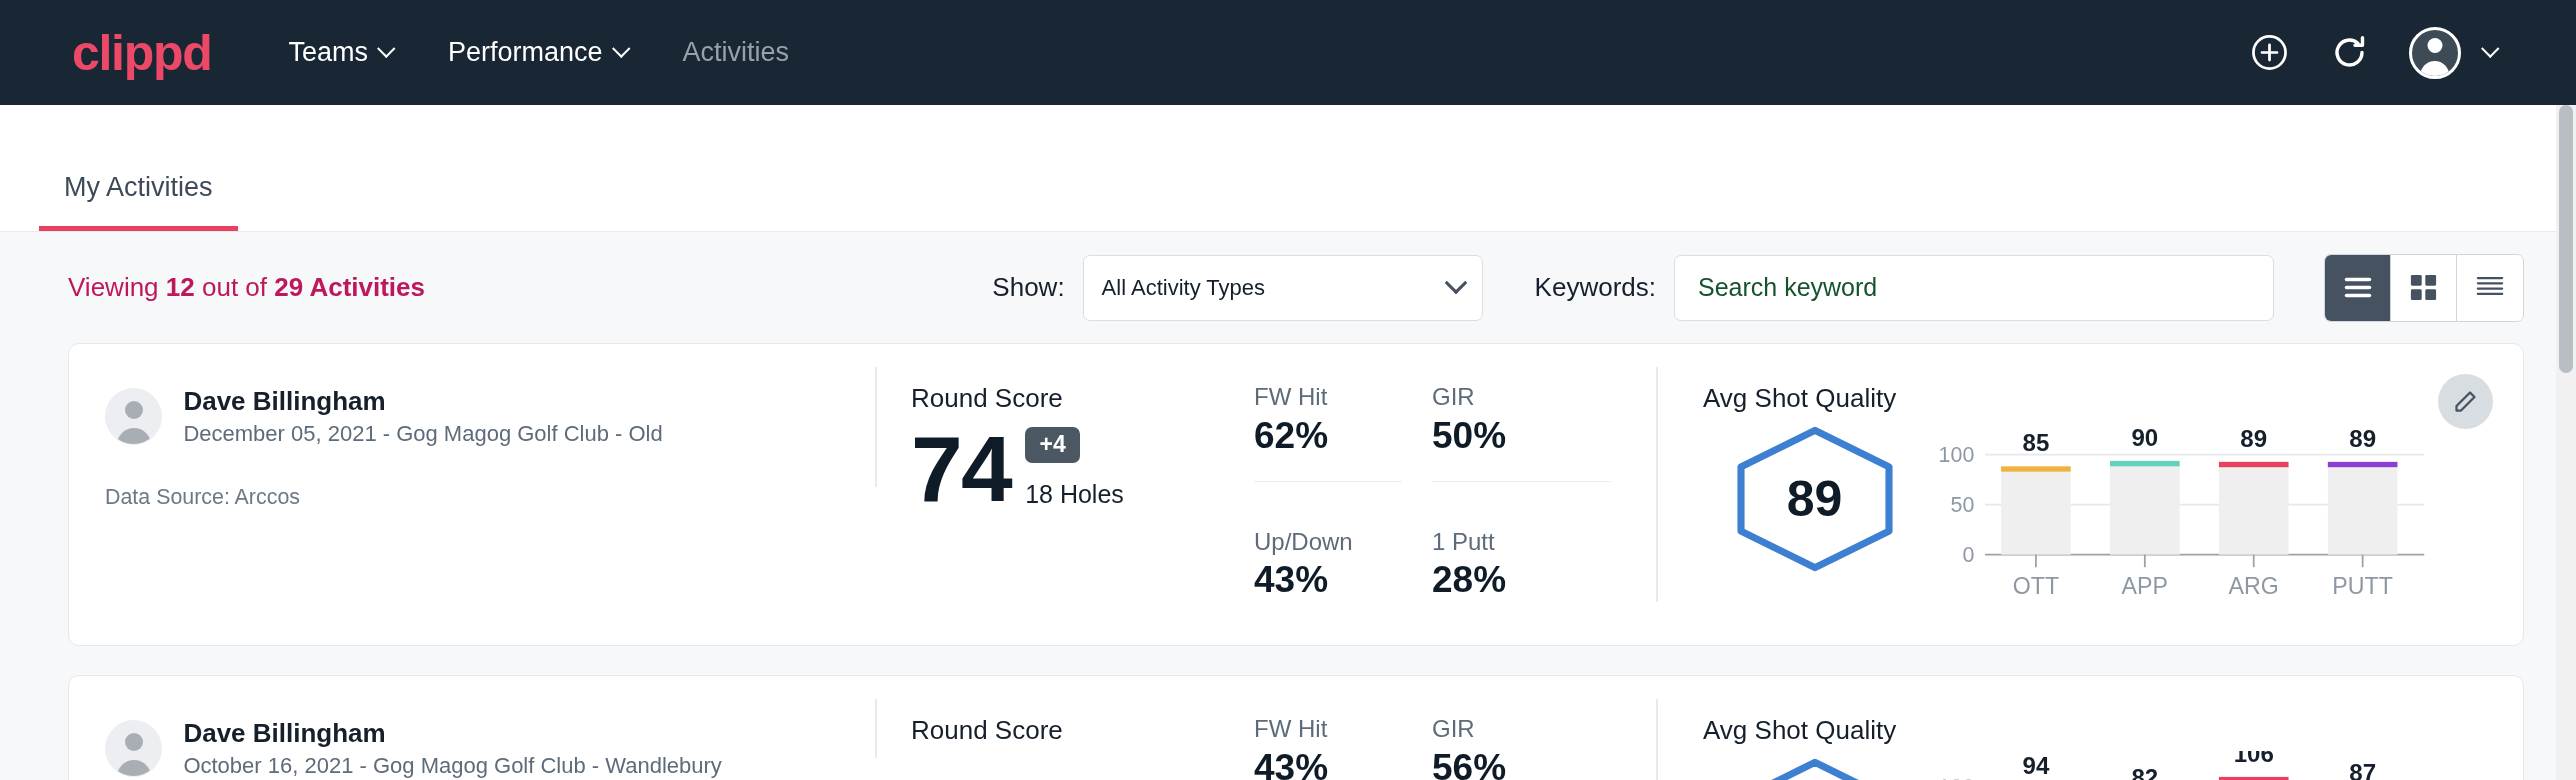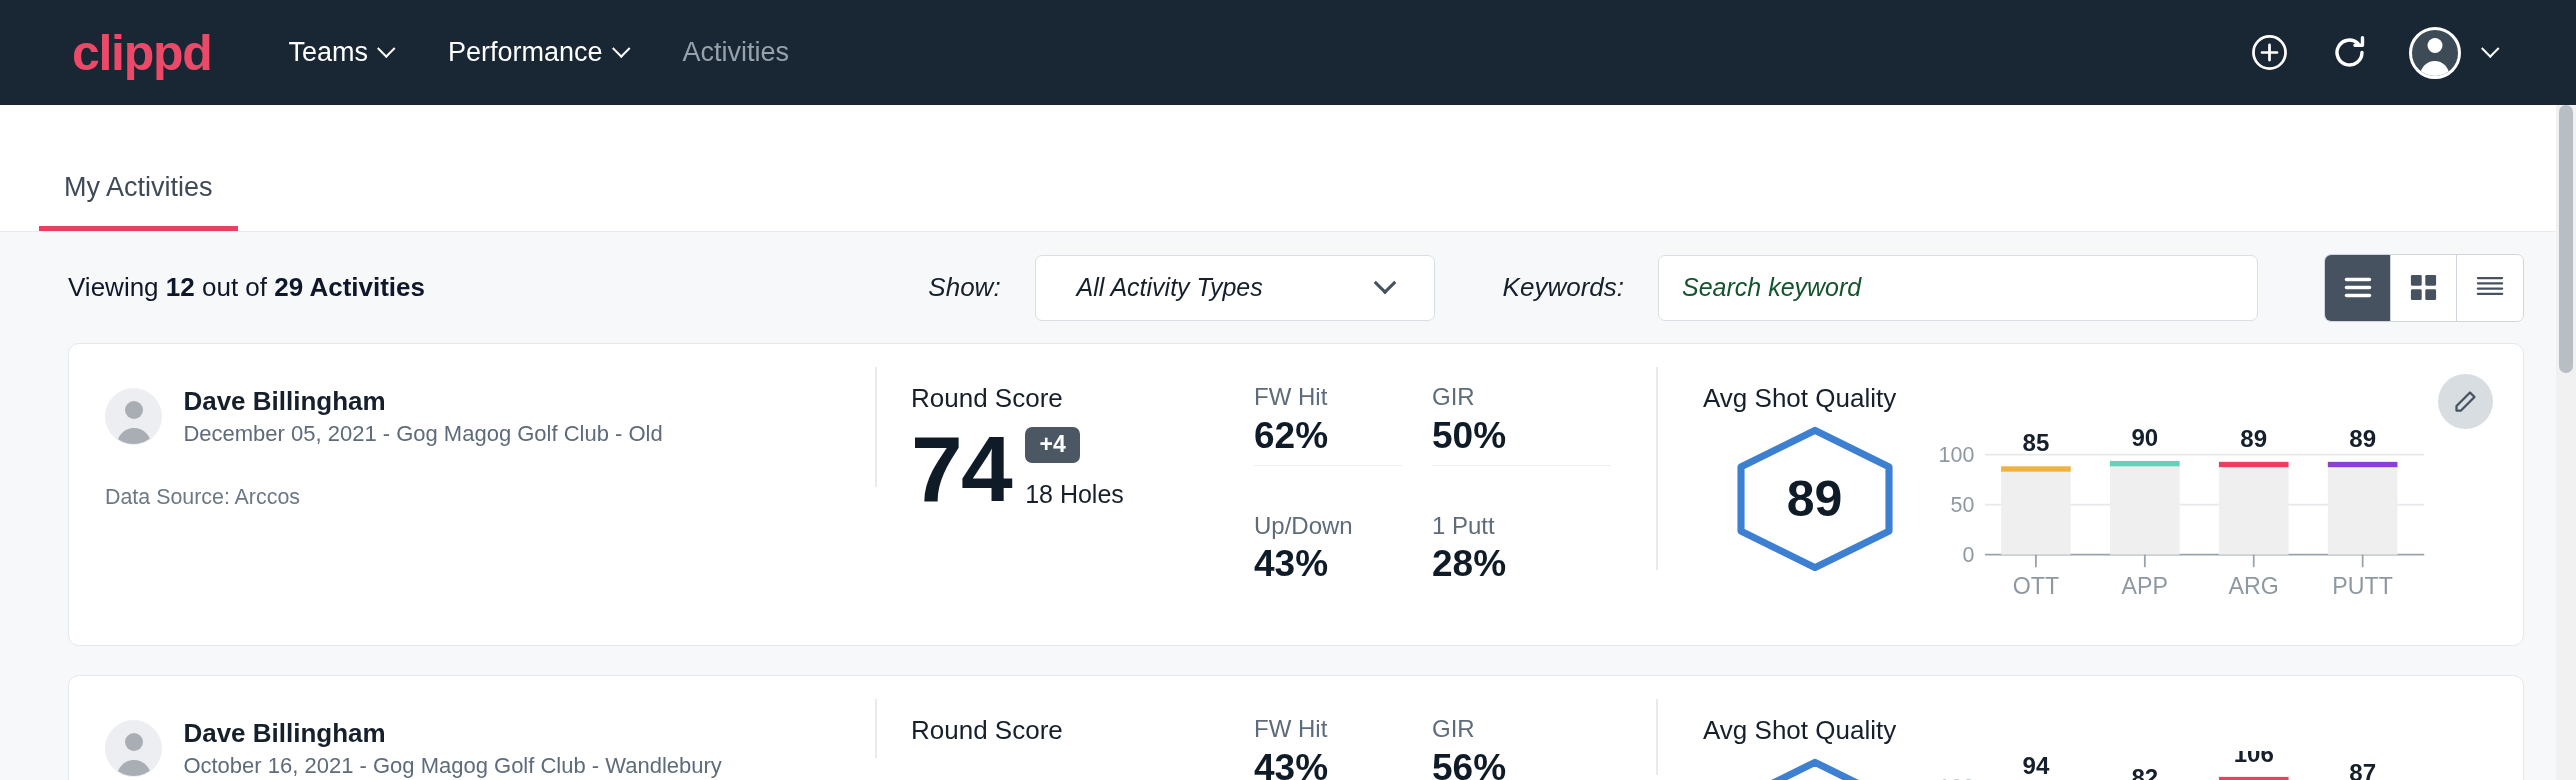--- a/index.html
+++ b/index.html
@@ -97,38 +97,37 @@
   .tab.active { border-bottom-color: #e8405f; color: #3f4a58; }
 
   
   .filterbar {
     height: 111px;
     display: flex;
     align-items: center;
     padding: 0 52px 0 68px;
     background: #f7f8f9;
   }
-  .viewing { font-size: 26px; color: #0f172a; white-space: nowrap; }
+  .viewing { font-size: 26px; color: #be185d; white-space: nowrap; }
   .viewing b { font-weight: 700; }
   .filter-right {
     margin-left: auto;
     display: flex;
     align-items: center;
-    gap: 16px;
-    font-style: italic;
+    gap: 0;
   }
   .flabel { font-size: 26px; color: #16202c; margin-right: 18px; white-space: nowrap; }
   .select {
     width: 400px; height: 66px;
     background: #ffffff;
     border: 1.8px solid #d9dee4;
     border-radius: 7.1px;
     display: flex; align-items: center;
-    padding: 0 41px;
-    font-size: 25px; color: #16202c;
+    padding: 0 18px;
+    font-size: 22px; color: #16202c;
     margin-right: 52px;
     position: relative;
   }
   .select .sel-chev {
     margin-left: auto;
     width: 16px; height: 16px;
     border-right: 3.6px solid #46525f;
     border-bottom: 3.6px solid #46525f;
     transform: rotate(45deg) translate(-3.6px,-3.6px);
   }
@@ -201,21 +200,21 @@
     align-self: flex-start;
   }
   .holes { font-size: 25px; color: #16202c; }
 
   .col-stats { width: 420px; padding: 39px 0 0 16px; position: relative; }
   .col-stats::after {
     content:""; position:absolute; right:0; top:23px; bottom:23px; width:1.8px; background:#e8ebee;
   }
   .stat-grid { display: grid; grid-template-columns: 148px 179px; column-gap: 16px; row-gap: 0; gap: 30px; }
   .stat-k { font-size: 24px; color: #5d6b7a; }
-  .stat-v { font-size: 37px; font-weight: 700; color: #0f1c28; margin-top: 3.6px; padding-bottom: 8px; }
+  .stat-v { font-size: 37px; font-weight: 700; color: #0f1c28; margin-top: 3.6px; padding-bottom: 24px; }
   .stat-cell.with-rule .stat-v { border-bottom: 1.8px solid #eceef0; }
   .stat-cell.row2 { padding-top: 16px; }
 
   .col-quality { flex: 1; padding: 39px 0 0 45px; display: flex; flex-direction: column; }
   .q-body { display: flex; align-items: flex-start; margin-top: 5.4px; }
   .hexwrap { width: 223px; display: flex; justify-content: center; padding-top: 5.4px; }
   .hex { position: relative; width: 166px; height: 148px; }
   .hex svg { display: block; }
   .hex-val {
     position: absolute; inset: 0;

